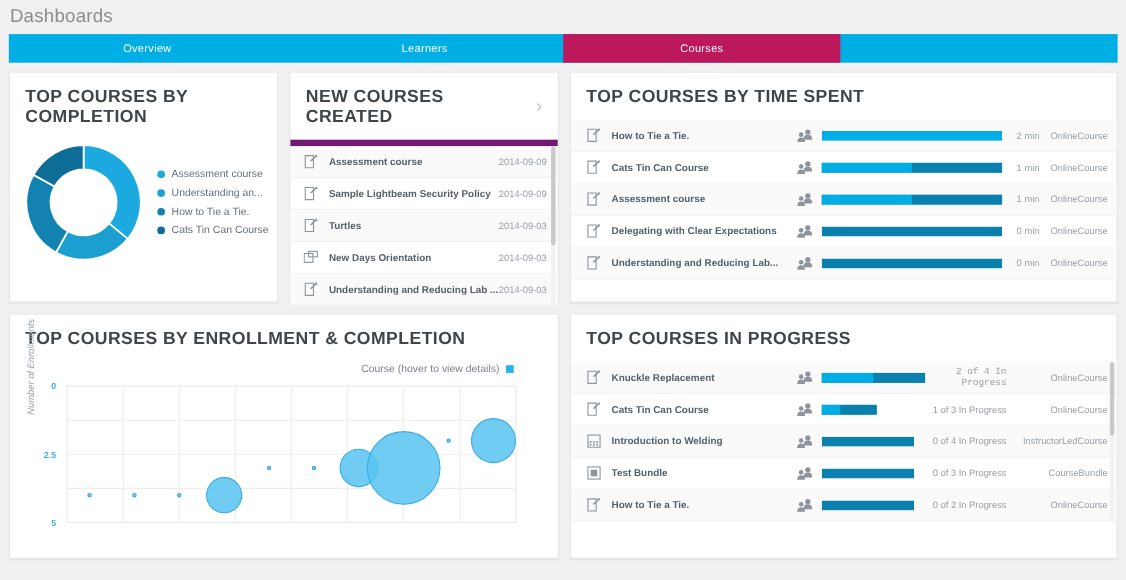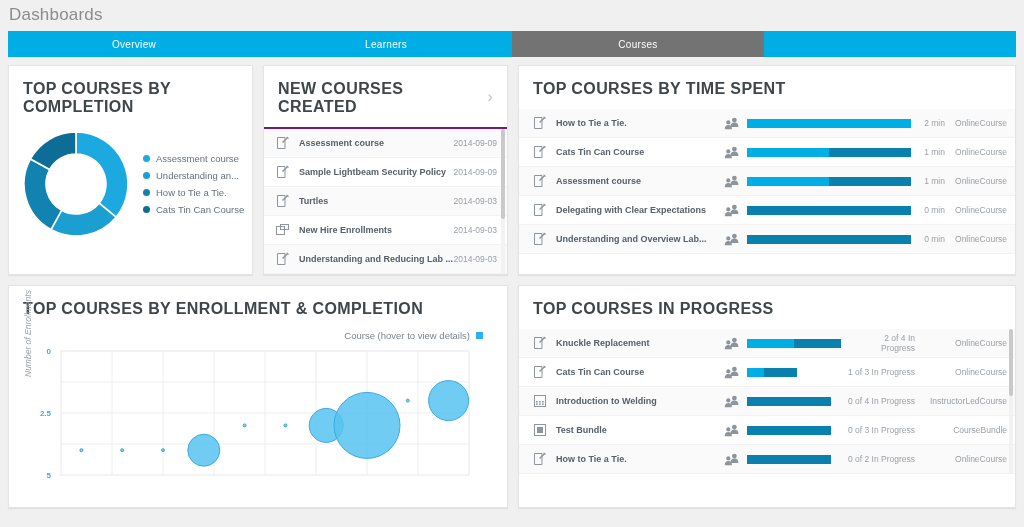--- a/index.html
+++ b/index.html
@@ -28,21 +28,21 @@
   }
   .tab {
     flex: 1 1 0;
     display: flex; align-items: center; justify-content: center;
     color: #ffffff;
     font-size: 10px;
     letter-spacing: .3px;
     cursor: pointer;
     height: 100%;
   }
-  .tab.active { background: #737373; }
+  .tab.active { background: #be185d; }
 
   
   .board { padding: 8px; }
   .row { display: flex; gap: 10px; }
   .row.r2 { margin-top: 10px; }
 
   .card {
     background: #ffffff;
     border: 1px solid #e4e4e4;
     box-shadow: 0 1px 1px rgba(0,0,0,.06);
@@ -50,21 +50,21 @@
   }
   .card-title {
     font-size: 16px;
     font-weight: bold;
     color: #3f4548;
     letter-spacing: .4px;
     padding: 14px 14px 11px 14px;
   }
   .card-title-row {
     display: flex; align-items: center; justify-content: space-between;
-    border-bottom: 2px solid #701a75;
+    border-bottom: 6px solid #701a75;
   }
   .chev {
     color: #c6c6c6; font-size: 17px; padding-right: 14px;
     line-height: 1; cursor: pointer;
   }
 
   
   .c-donut { width: 245px; height: 210px; }
   .donut-sub {
     font-size: 10px; color: #8a8f92;
@@ -140,21 +140,21 @@
     text-align: right; padding-left: 9px;
   }
   .meta2 {
     color: #9aa0a6; font-weight: normal; font-size: 8.5px;
     text-align: right; padding-left: 9px;
   }
 
   
   .c-bubble { width: 500px; height: 223px; }
   .bubble-legend {
-    position: absolute; right: 24px; top: 44px;
+    position: absolute; right: 40px; top: 44px;
     display: flex; align-items: center;
     font-size: 9.5px; color: #7c848c;
   }
   .bubble-legend .sq {
     width: 7px; height: 7px; background: #29b3ef; margin-left: 6px;
   }
   .plot-wrap { position: relative; padding: 14px 0 0 0; }
   .ylab {
     position: absolute; left: 14px; top: 48px;
     font-size: 8.5px; color: #9aa0a6; font-style: italic;
@@ -255,21 +255,21 @@
             <span class="li-name">Turtles</span>
             <span class="li-date">2014-09-03</span>
           </div>
           <div class="li">
             <span class="ic">
               <svg width="14" height="14" viewBox="0 0 14 14">
                 <rect x="0.5" y="3.5" width="8" height="8" fill="none" stroke="#8d949b"></rect>
                 <rect x="4.5" y="1.5" width="8" height="5" fill="none" stroke="#8d949b"></rect>
               </svg>
             </span>
-            <span class="li-name">New Hire Enrollments</span>
+            <span class="li-name">New Days Orientation</span>
             <span class="li-date">2014-09-03</span>
           </div>
           <div class="li">
             <span class="ic">
               <svg width="14" height="14" viewBox="0 0 14 14">
                 <path d="M1.5 1.5 H9 V12.5 H1.5 Z" fill="none" stroke="#8d949b"></path>
                 <path d="M6.5 6.5 L12 1.2" stroke="#8d949b" stroke-width="1.4" fill="none"></path>
                 <path d="M11 .6 L12.8 2.4 L12.2 3.1 L10.4 1.3 Z" fill="#8d949b"></path>
               </svg>
             </span>
@@ -374,21 +374,21 @@
             <span class="meta2" style="width: 62px;">OnlineCourse</span>
           </div>
           <div class="brow">
             <span class="ic">
               <svg width="14" height="14" viewBox="0 0 14 14">
                 <path d="M1.5 1.5 H9 V12.5 H1.5 Z" fill="none" stroke="#8d949b"></path>
                 <path d="M6.5 6.5 L12 1.2" stroke="#8d949b" stroke-width="1.4" fill="none"></path>
                 <path d="M11 .6 L12.8 2.4 L12.2 3.1 L10.4 1.3 Z" fill="#8d949b"></path>
               </svg>
             </span>
-            <span class="brow-name">Understanding and Overview Lab...</span>
+            <span class="brow-name">Understanding and Reducing Lab...</span>
             <span class="people"><svg width="15" height="13" viewBox="0 0 15 13">
                 <circle cx="4.3" cy="5.4" r="2.1" fill="#8d949b"></circle>
                 <path d="M.7 12.2 C.7 9.2 2.3 8.1 4.3 8.1 C6.3 8.1 7.9 9.2 7.9 12.2 Z" fill="#8d949b"></path>
                 <circle cx="10.4" cy="3.1" r="2.4" fill="#8d949b"></circle>
                 <path d="M6.4 10 C6.4 6.6 8.2 5.5 10.4 5.5 C12.6 5.5 14.4 6.6 14.4 10 Z" fill="#8d949b"></path>
               </svg></span>
             <span class="bar">
               <span class="bar-light" style="width: 0%;"></span>
               <span class="bar-dark" style="width: 100%;"></span>
             </span>
@@ -459,21 +459,21 @@
             <span class="people"><svg width="15" height="13" viewBox="0 0 15 13">
                 <circle cx="4.3" cy="5.4" r="2.1" fill="#8d949b"></circle>
                 <path d="M.7 12.2 C.7 9.2 2.3 8.1 4.3 8.1 C6.3 8.1 7.9 9.2 7.9 12.2 Z" fill="#8d949b"></path>
                 <circle cx="10.4" cy="3.1" r="2.4" fill="#8d949b"></circle>
                 <path d="M6.4 10 C6.4 6.6 8.2 5.5 10.4 5.5 C12.6 5.5 14.4 6.6 14.4 10 Z" fill="#8d949b"></path>
               </svg></span>
             <span class="bar">
               <span class="bar-light" style="width: 50%;"></span>
               <span class="bar-dark" style="width: 50%;"></span>
             </span>
-            <span class="meta1" style="width: 74px;">2 of 4 In Progress</span>
+            <span class="meta1" style="width: 74px; font-family: Liberation Mono, monospace;">2 of 4 In Progress</span>
             <span class="meta2" style="width: 92px;">OnlineCourse</span>
           </div>
           <div class="brow">
             <span class="ic">
               <svg width="14" height="14" viewBox="0 0 14 14">
                 <path d="M1.5 1.5 H9 V12.5 H1.5 Z" fill="none" stroke="#8d949b"></path>
                 <path d="M6.5 6.5 L12 1.2" stroke="#8d949b" stroke-width="1.4" fill="none"></path>
                 <path d="M11 .6 L12.8 2.4 L12.2 3.1 L10.4 1.3 Z" fill="#8d949b"></path>
               </svg>
             </span>

